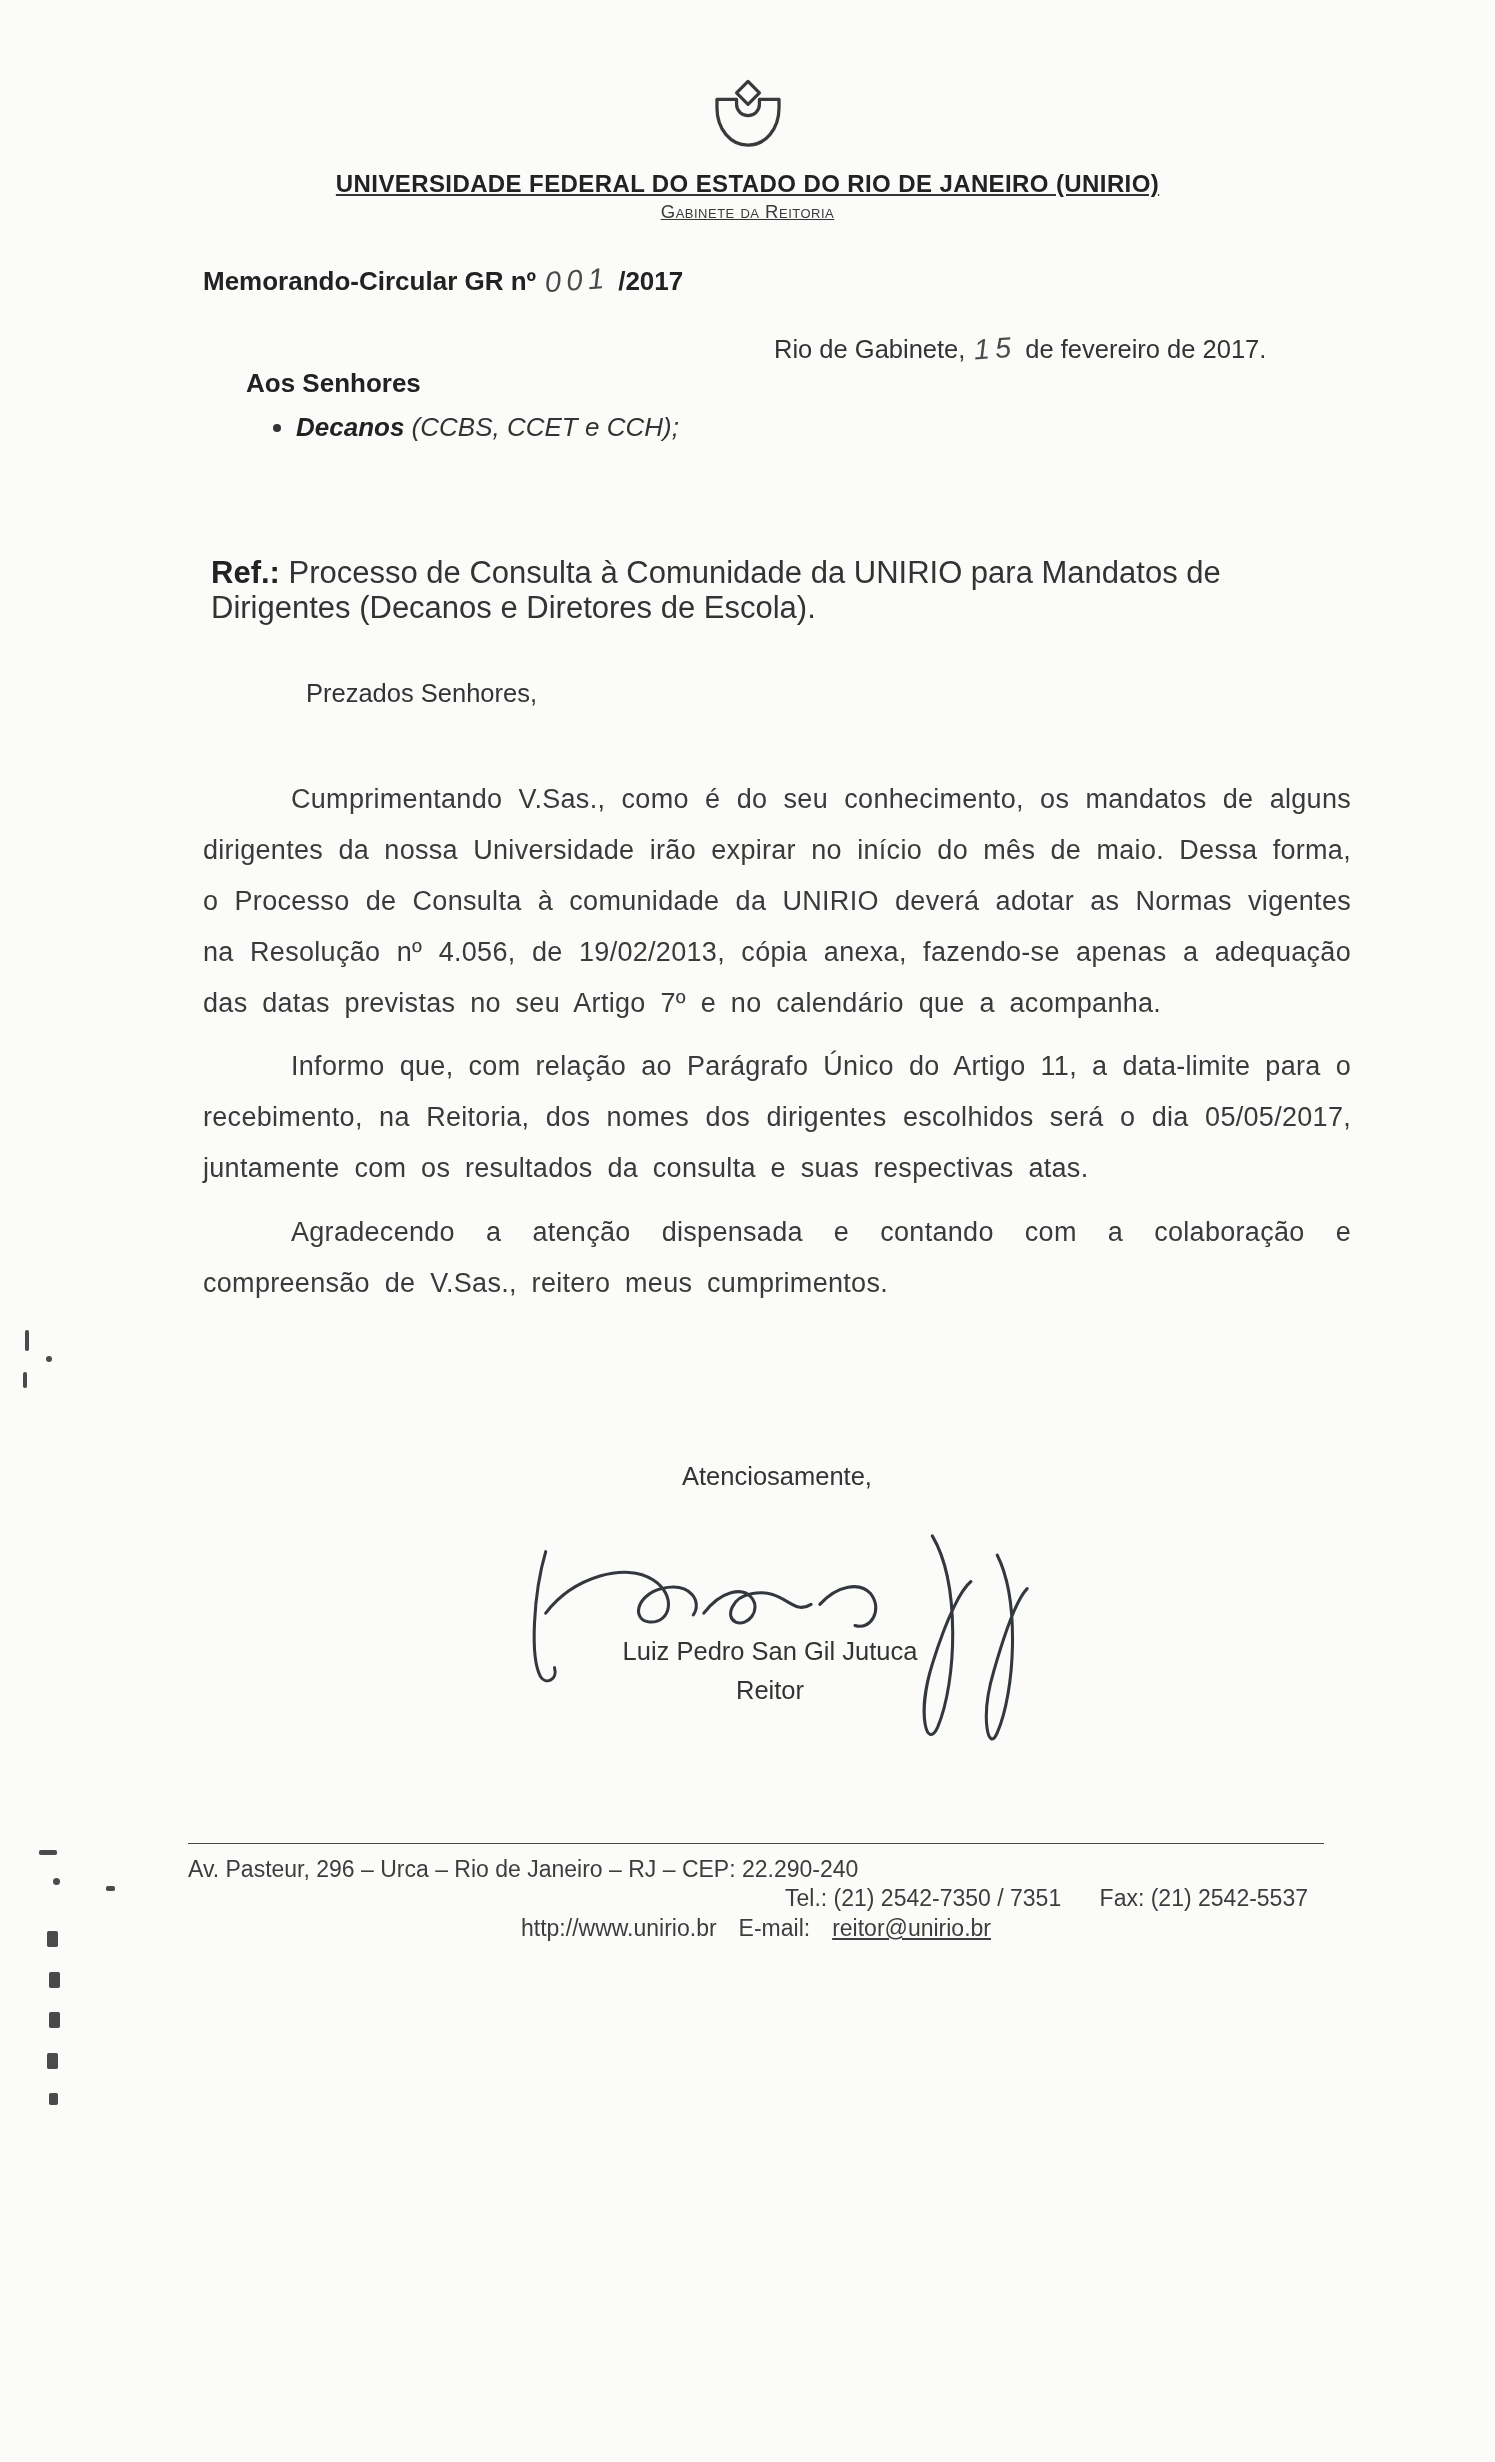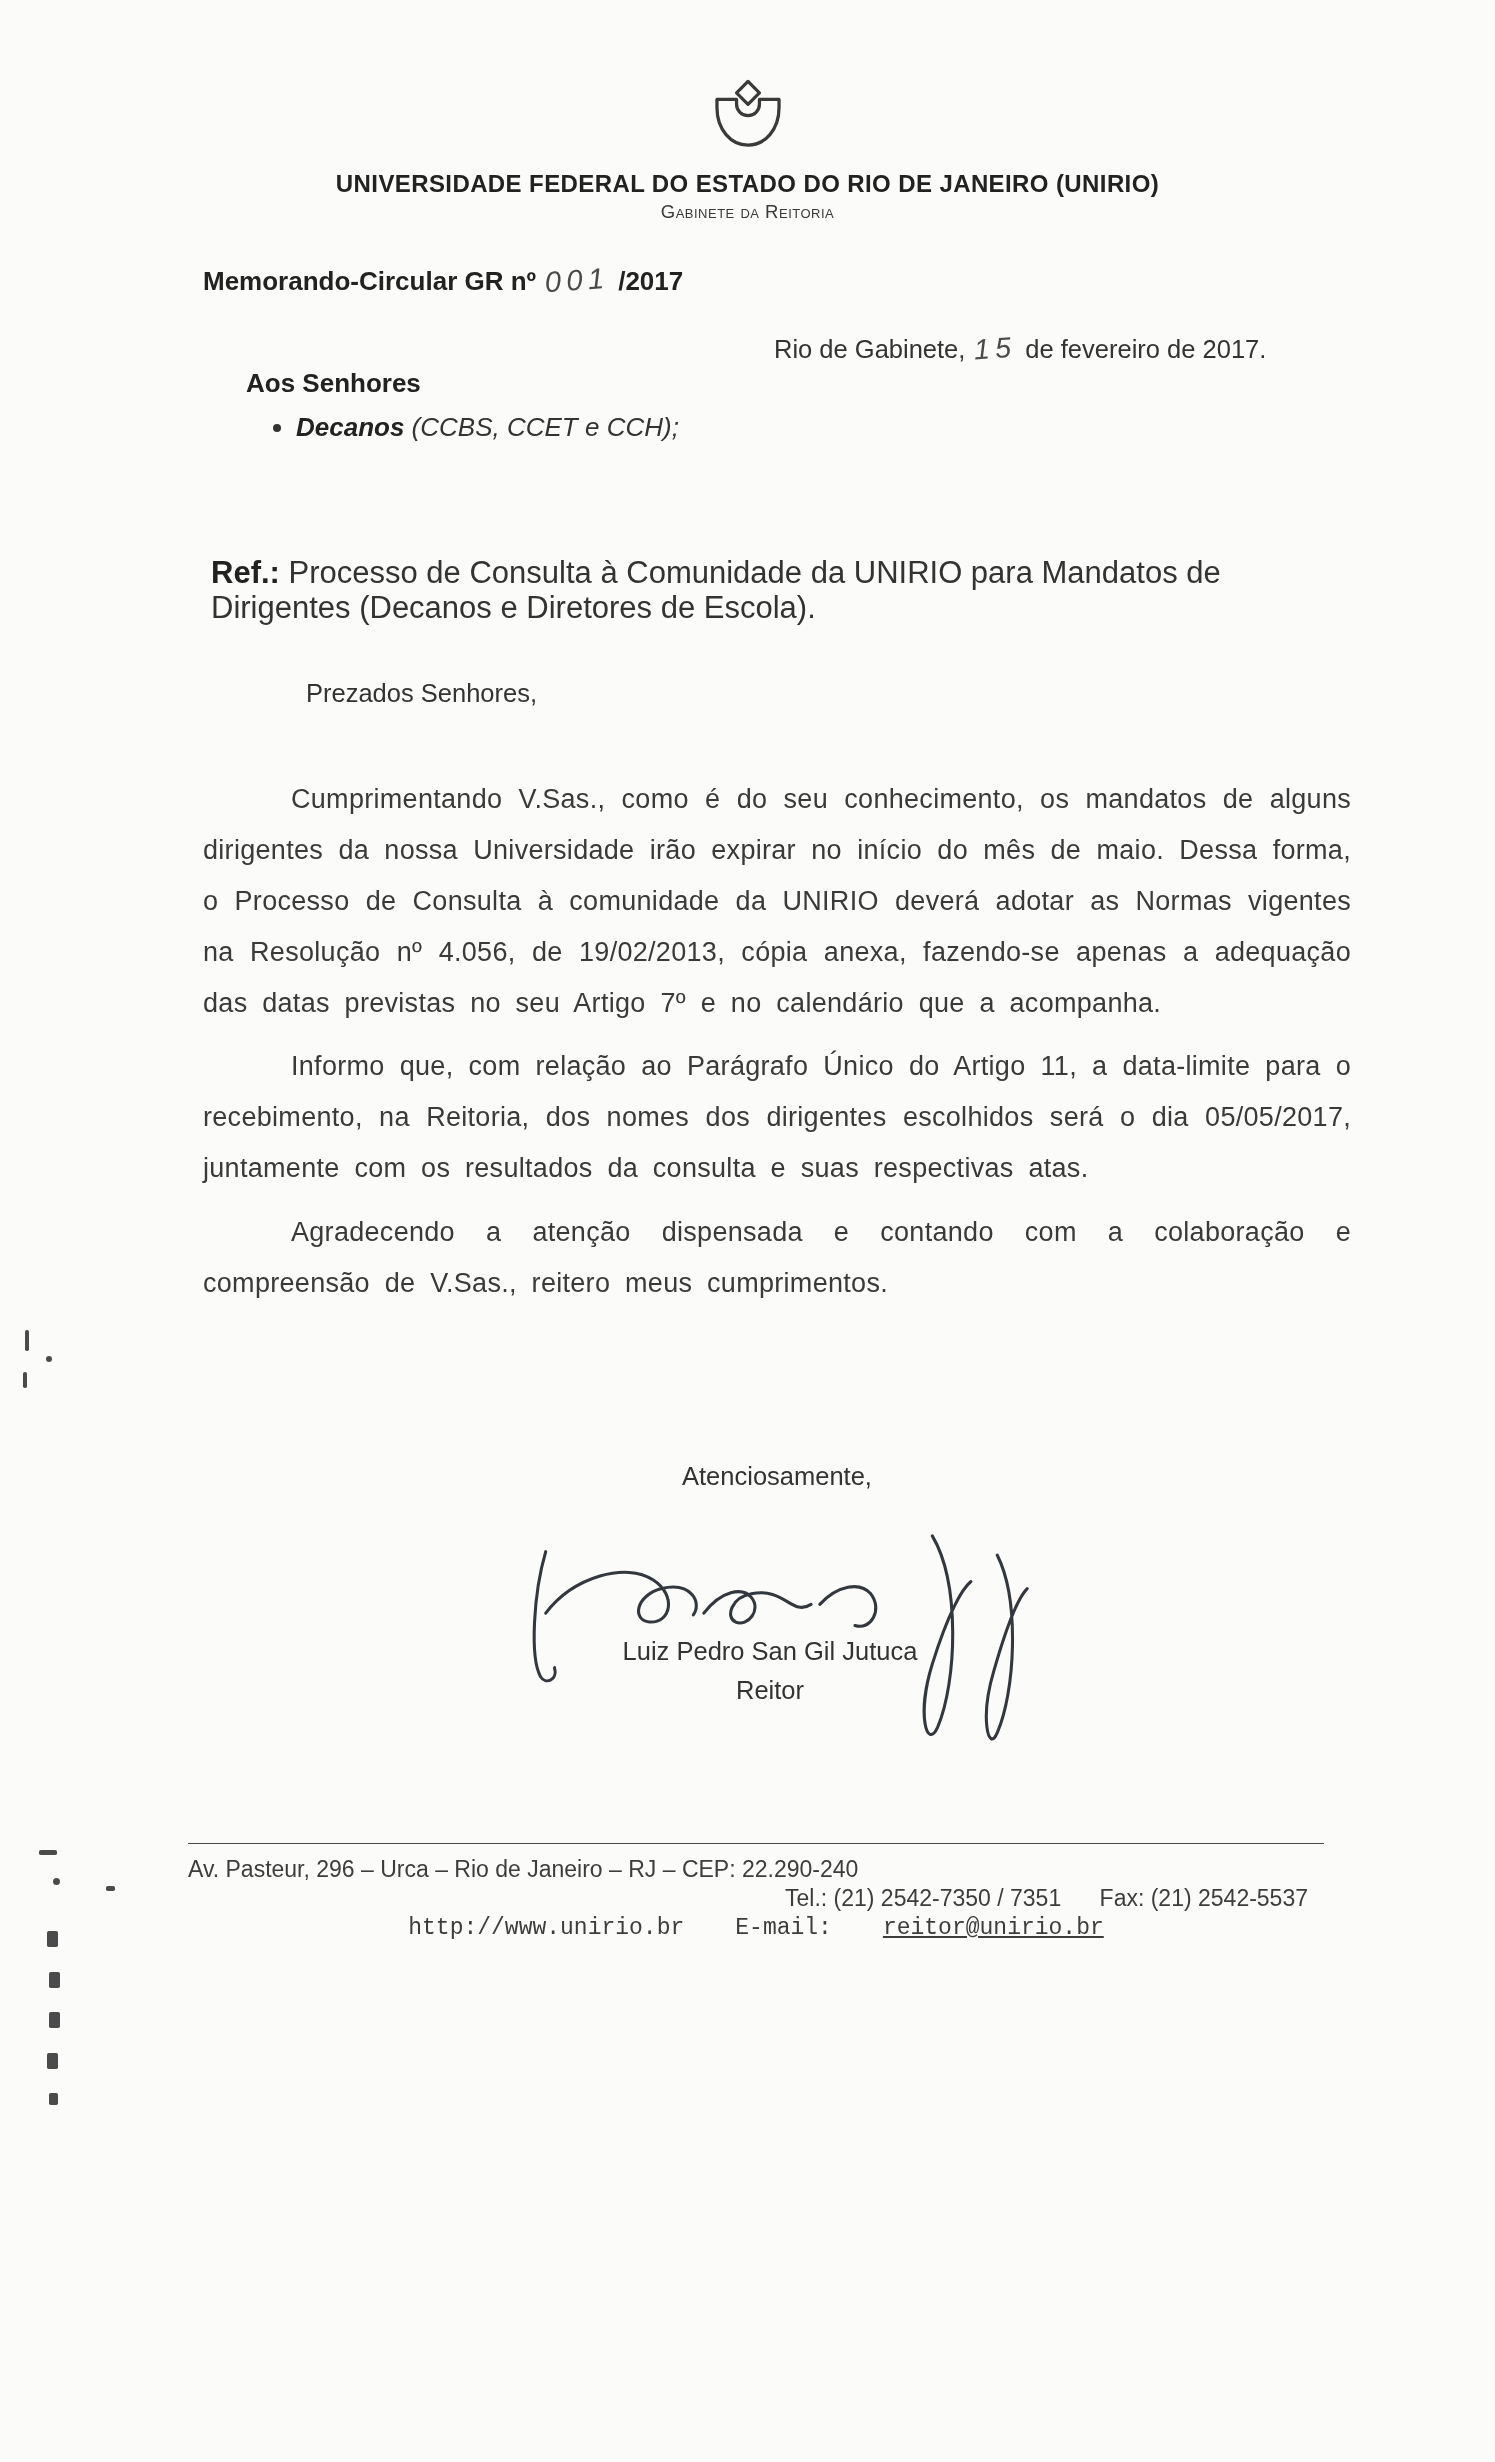--- a/index.html
+++ b/index.html
@@ -9,21 +9,21 @@
     width:1495px;height:2462px;
     margin:0 auto;
     background:#fbfbf9;
     font-family:"Liberation Sans", sans-serif;
     color:#333;
     overflow:hidden;
   }
   .b{font-weight:bold;color:#222;}
 
   
-  .letterhead{position:absolute;top:77px;left:0;width:1495px;text-align:center;}
+  .letterhead{position:absolute;top:77px;left:0;width:1495px;text-align:center;text-decoration:underline;}
   .logo{display:block;margin:0 auto 8.8px auto;width:98px;height:84px;}
   .uni-name{font-size:24px;font-weight:bold;color:#222;letter-spacing:0.4px;}
   .office{font-size:18.5px;font-variant:small-caps;color:#3a3a3a;margin-top:3.5px;letter-spacing:0.5px;}
 
   .hand{
     display:inline-block;
     font-style:italic;
     font-weight:400;
     font-size:1.12em;
     letter-spacing:5.3px;
@@ -59,21 +59,21 @@
   .closing{position:absolute;top:1462px;left:203px;width:1148px;text-align:center;font-size:25.5px;color:#333;}
 
   .sig-svg{position:absolute;top:1506px;left:519px;width:563px;height:246px;pointer-events:none;}
   .sig-name{position:absolute;top:1637px;left:203px;width:1134px;text-align:center;font-size:25.5px;color:#333;}
   .sig-title{position:absolute;top:1676px;left:203px;width:1134px;text-align:center;font-size:25.5px;color:#333;}
 
   .footer-rule{position:absolute;top:1843px;left:188px;width:1136px;height:0;border-top:1.8px solid #4a4a4a;}
   .footer-address{position:absolute;top:1856px;left:188px;width:1136px;text-align:left;font-size:23px;color:#3d3d3d;}
   .footer-phone{position:absolute;top:1885px;left:188px;width:1136px;text-align:right;font-size:23px;color:#3d3d3d;}
   .footer-phone span{margin:0 16px;}
-  .footer-web{position:absolute;top:1915px;left:188px;width:1136px;display:flex;justify-content:center;gap:51px;font-size:23px;color:#3d3d3d;font-family:Liberation Mono, monospace;}
+  .footer-web{position:absolute;top:1915px;left:188px;width:1136px;display:flex;justify-content:center;gap:22px;font-size:23px;color:#3d3d3d;}
   .footer-web .email{color:#3d3d3d;text-decoration:underline;}
 
   
   .art{position:absolute;background:#4b4b4b;border-radius:1.8px;}
   .a1{left:24.6px;top:1330px;width:4.4px;height:21px;}
   .a2{left:46px;top:1356px;width:6.2px;height:6.2px;border-radius:50%;}
   .a3{left:23px;top:1372px;width:4.4px;height:16px;}
   .a4{left:39px;top:1850px;width:17.6px;height:5.3px;}
   .a5{left:53px;top:1878px;width:7px;height:7px;border-radius:50%;}
   .a6{left:47px;top:1931px;width:10.6px;height:16px;}

